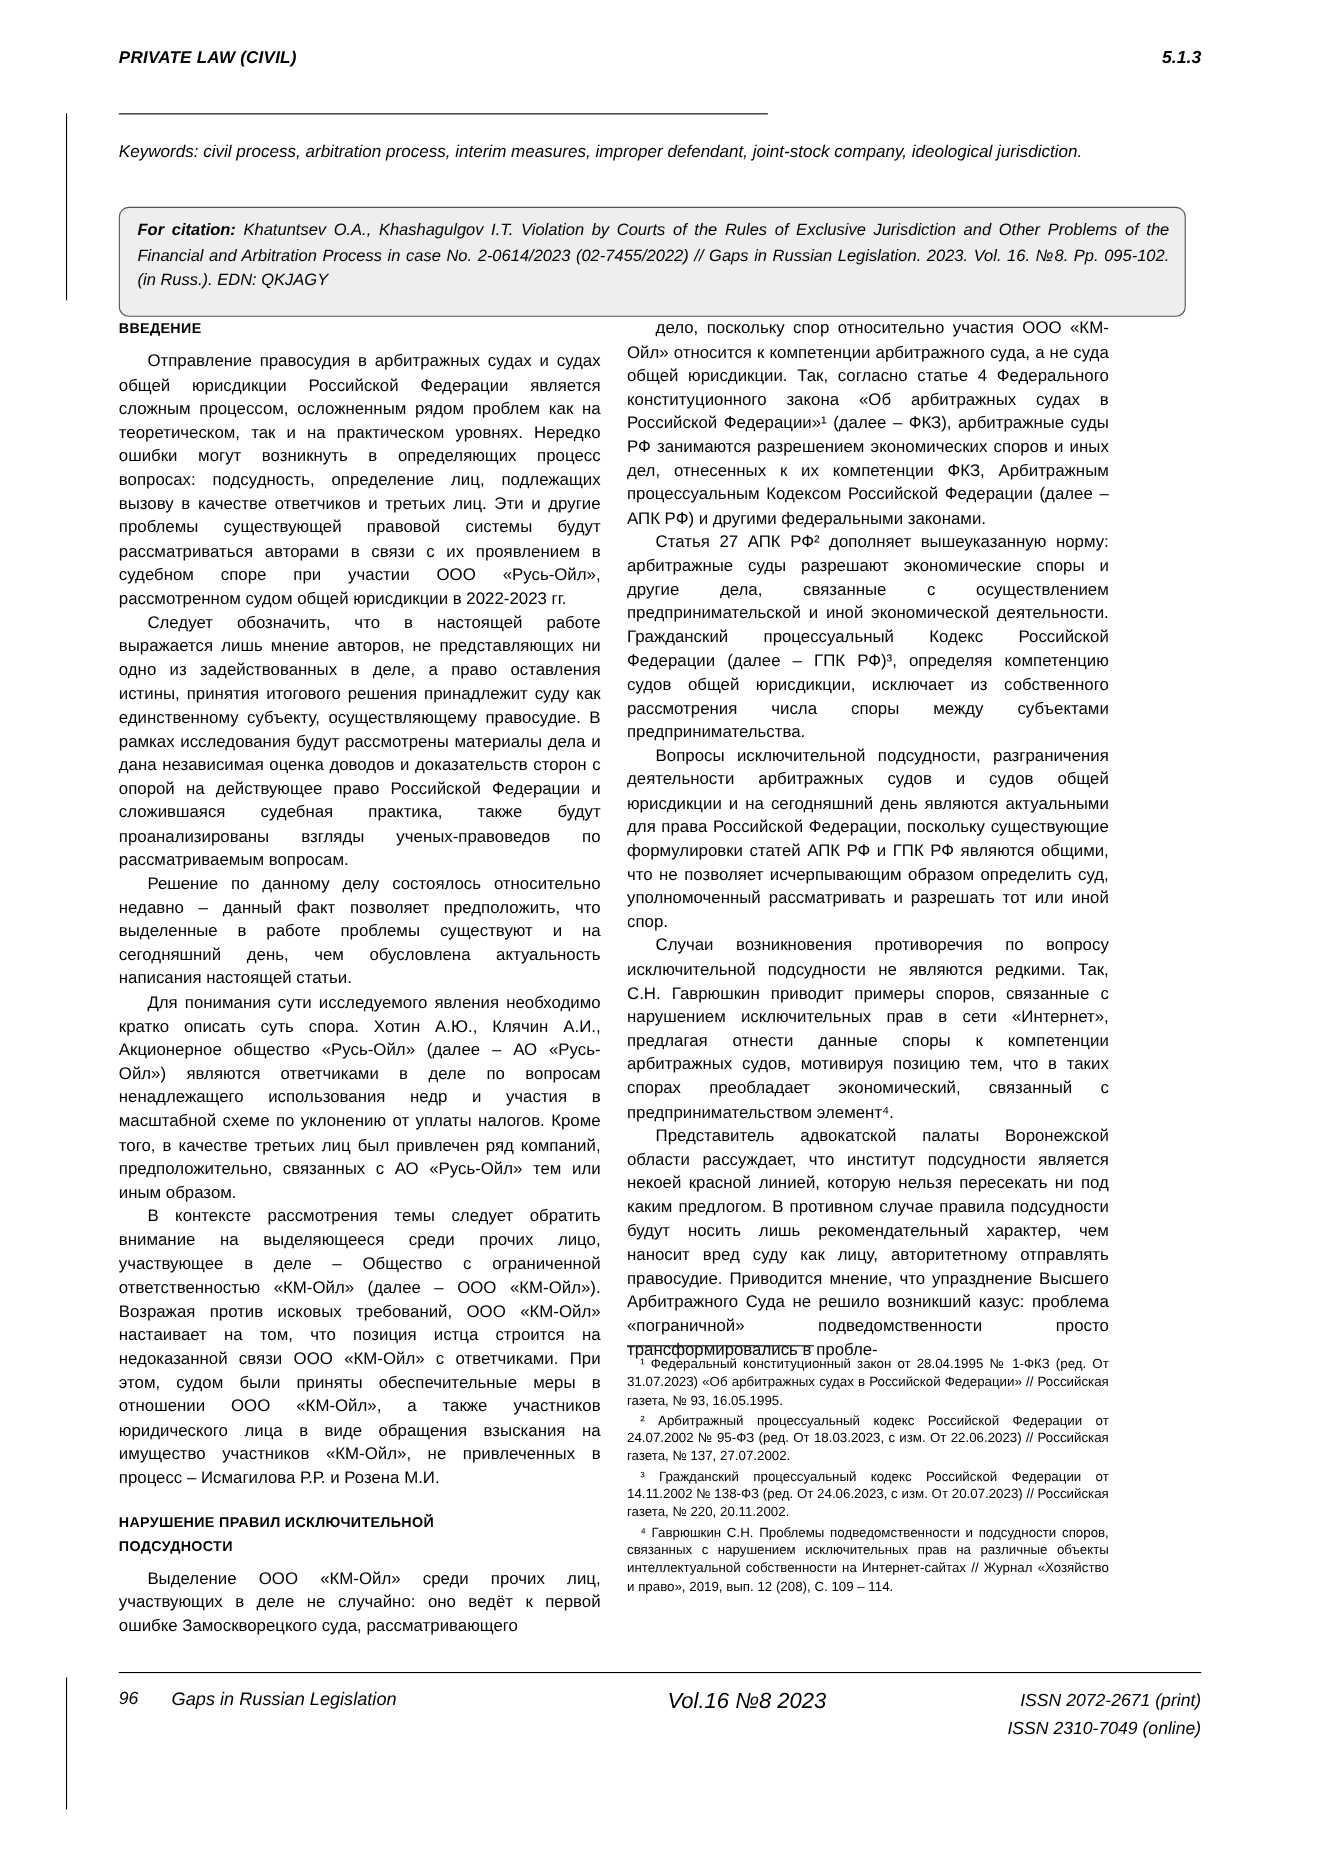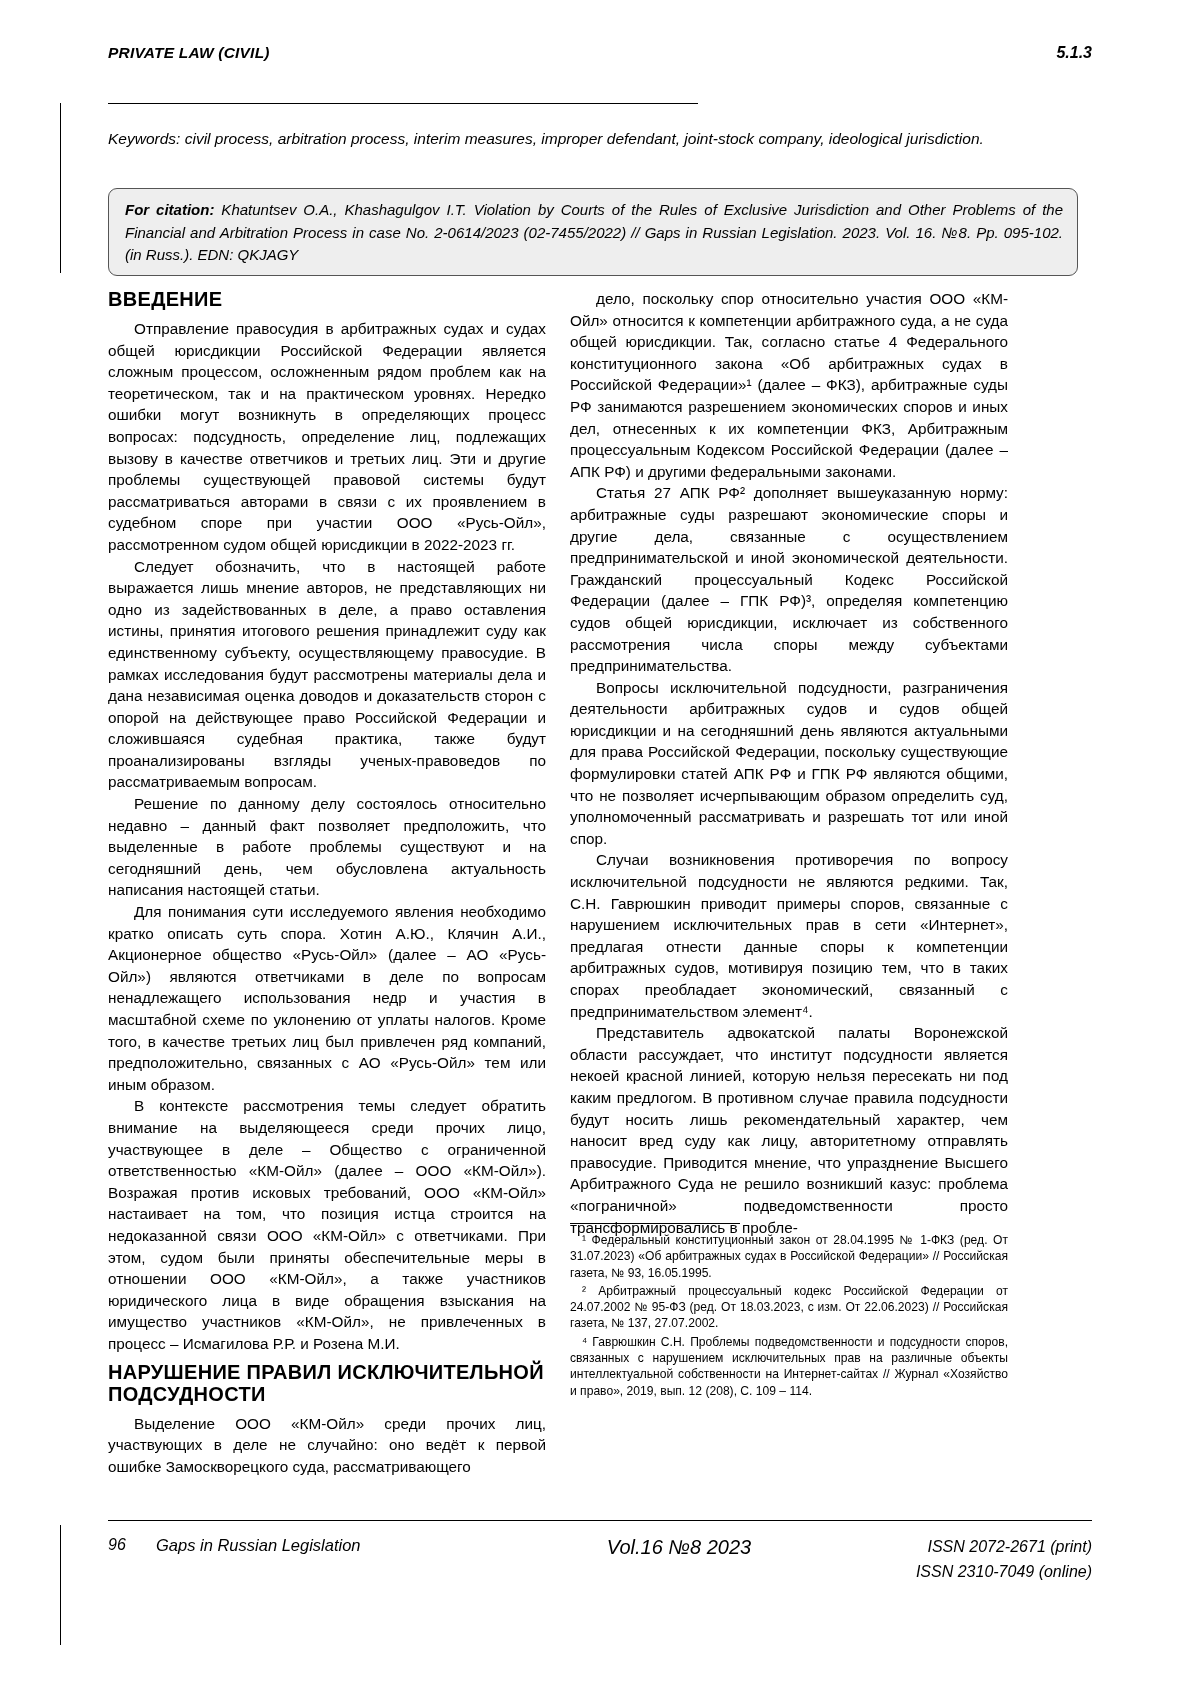--- a/index.html
+++ b/index.html
@@ -73,21 +73,21 @@
   .keywords b { font-weight: normal; }
 
   .citation-box {
     position: absolute;
     left: 108px;
     top: 188px;
     width: 970px;
     border: 1.5px solid #555;
     border-radius: 9px;
     background: #eeeeee;
-    padding: 10px 14px 8px 16px;
+    padding: 10px 14px 20px 16px;
     box-sizing: border-box;
   }
   .citation-box p {
     margin: 0;
     font-size: 15px;
     font-style: italic;
     line-height: 22.5px;
     text-align: justify;
   }
   .citation-box b { font-weight: bold; }
@@ -98,27 +98,27 @@
     top: 288px;
     width: 438px;
     font-size: 15.3px;
     line-height: 21.6px;
     text-align: justify;
   }
   .col-left { left: 108px; }
   .col-right { left: 570px; }
 
   .section-title {
-    font-size: 20px;
+    font-size: 13px;
     letter-spacing: 0.3px;
     margin: 0 0 8px 0;
     line-height: 22px;
   }
   .section-title.second {
-    margin-top: 6px;
+    margin-top: 18px;
   }
   p.body {
     margin: 0;
     text-indent: 26px;
     text-align: justify;
     hyphens: auto;
   }
 
   
   .fn-rule {
@@ -232,20 +232,21 @@
     <p class="body">Статья 27 АПК РФ² дополняет вышеуказанную норму: арбитражные суды разрешают экономические споры и другие дела, связанные с осуществлением предпринимательской и иной экономической деятельности. Гражданский процессуальный Кодекс Российской Федерации (далее – ГПК РФ)³, определяя компетенцию судов общей юрисдикции, исключает из собственного рассмотрения числа споры между субъектами предпринимательства.</p>
     <p class="body">Вопросы исключительной подсудности, разграничения деятельности арбитражных судов и судов общей юрисдикции и на сегодняшний день являются актуальными для права Российской Федерации, поскольку существующие формулировки статей АПК РФ и ГПК РФ являются общими, что не позволяет исчерпывающим образом определить суд, уполномоченный рассматривать и разрешать тот или иной спор.</p>
     <p class="body">Случаи возникновения противоречия по вопросу исключительной подсудности не являются редкими. Так, С.Н. Гаврюшкин приводит примеры споров, связанные с нарушением исключительных прав в сети «Интернет», предлагая отнести данные споры к компетенции арбитражных судов, мотивируя позицию тем, что в таких спорах преобладает экономический, связанный с предпринимательством элемент⁴.</p>
     <p class="body">Представитель адвокатской палаты Воронежской области рассуждает, что институт подсудности является некоей красной линией, которую нельзя пересекать ни под каким предлогом. В противном случае правила подсудности будут носить лишь рекомендательный характер, чем наносит вред суду как лицу, авторитетному отправлять правосудие. Приводится мнение, что упразднение Высшего Арбитражного Суда не решило возникший казус: проблема «пограничной» подведомственности просто трансформировались в пробле-</p>
   </div>
 
   <div class="fn-rule"></div>
   <div class="footnotes">
     <p>¹ Федеральный конституционный закон от 28.04.1995 № 1-ФКЗ (ред. От 31.07.2023) «Об арбитражных судах в Российской Федерации» // Российская газета, № 93, 16.05.1995.</p>
     <p>² Арбитражный процессуальный кодекс Российской Федерации от 24.07.2002 № 95-ФЗ (ред. От 18.03.2023, с изм. От 22.06.2023) // Российская газета, № 137, 27.07.2002.</p>
+    <p>³ Гражданский процессуальный кодекс Российской Федерации от 14.11.2002 № 138-ФЗ (ред. От 24.06.2023, с изм. От 20.07.2023) // Российская газета, № 220, 20.11.2002.</p>
     <p>⁴ Гаврюшкин С.Н. Проблемы подведомственности и подсудности споров, связанных с нарушением исключительных прав на различные объекты интеллектуальной собственности на Интернет-сайтах // Журнал «Хозяйство и право», 2019, вып. 12 (208), С. 109 – 114.</p>
   </div>
 
   <div class="footer-rule"></div>
   <div class="footer">
     <div class="footer-pageno">96</div>
     <div class="footer-journal">Gaps in Russian Legislation</div>
     <div class="footer-vol">Vol.16  №8  2023</div>
     <div class="footer-issn">
       <div>ISSN 2072-2671 (print)</div>

